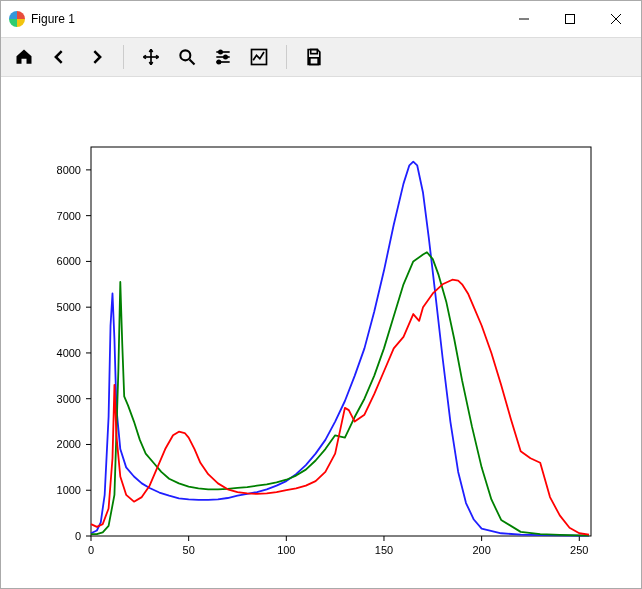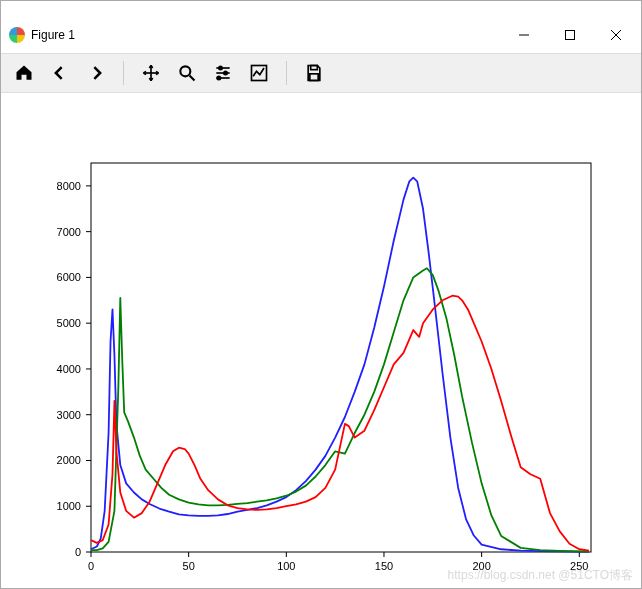--- a/index.html
+++ b/index.html
@@ -1,17 +1,17 @@
 <!DOCTYPE html>
 <html><head>
 <meta charset="utf-8">
 <style>
   html,body{margin:0;padding:0;font-family:"Segoe UI",Arial,sans-serif;font-size:12px;color:#000;background:#fff}
   .window{width:642px;height:589px;border:1px solid #aaa;box-sizing:border-box;position:relative;background:#fff;display:flex;flex-direction:column}
-  .titlebar{height:36px;display:flex;align-items:center;padding:16px 2px 0 8px;background:#fff}
+  .titlebar{height:36px;display:flex;align-items:center;padding:0 2px 0 8px;background:#fff}
   .titlebar .app-icon{width:16px;height:16px;border-radius:50%;background:conic-gradient(#e74c3c 0 90deg,#f1c40f 90deg 180deg,#2ecc71 180deg 270deg,#3498db 270deg 360deg);margin-right:6px}
   .titlebar .title{flex:0 0 auto}
   .titlebar .spacer{flex:1}
   .winbtn{width:46px;height:30px;display:flex;align-items:center;justify-content:center}
   .winbtn svg{stroke:#000;stroke-width:1}
   .toolbar{height:38px;background:#f0f0f0;border-top:1px solid #ddd;border-bottom:1px solid #ddd;display:flex;align-items:center;padding:0 6px;gap:2px}
   .tbtn{width:34px;height:30px;display:flex;align-items:center;justify-content:center;border-radius:3px}
   .tsep{width:1px;height:24px;background:#ccc;margin:0 8px}
   .plot-area{flex:1;position:relative;background:#fff}
   svg.plot{position:absolute;left:0;top:0}
@@ -132,14 +132,13 @@
         <line x1="90" y1="138.64705882352945" x2="85" y2="138.64705882352945" stroke="#000"></line>
         <text x="80" y="142.64705882352945" text-anchor="end" font-size="11">7000</text>
         <line x1="90" y1="92.88235294117646" x2="85" y2="92.88235294117646" stroke="#000"></line>
         <text x="80" y="96.88235294117646" text-anchor="end" font-size="11">8000</text>
         <path d="M90 456.2541176470588L95.859375 453.50823529411764L99.765625 445.2705882352941L103.671875 417.81176470588235L107.578125 340.01176470588234L109.53125 248.4823529411765L111.484375 216.4470588235294L113.4375 262.2117647058824L115.390625 330.8588235294118L119.296875 372.0470588235294L125.15625 390.3529411764706L132.96875 399.50588235294117L140.78125 406.3705882352941L148.59375 410.9470588235294L158.359375 415.5235294117647L168.125 418.72705882352943L177.890625 421.4729411764706L187.65625 422.38823529411764L197.421875 422.8458823529412L207.1875 422.8458823529412L216.953125 422.38823529411764L226.71875 421.01529411764704L236.484375 418.72705882352943L246.25 416.8964705882353L256.015625 415.0658823529412L265.78125 412.32L275.546875 408.65882352941173L285.3125 404.08235294117645L295.078125 397.21764705882356L304.84375 388.06470588235294L314.609375 376.6235294117647L324.375 362.8941176470588L334.140625 344.5882352941176L343.90625 323.99411764705883L353.671875 298.82352941176475L363.4375 271.36470588235295L373.203125 234.7529411764706L382.96875 193.56470588235294L392.734375 147.79999999999995L402.5 106.61176470588236L408.359375 88.30588235294118L412.265625 84.64470588235292L416.171875 88.30588235294118L422.03125 115.76470588235293L427.890625 161.5294117647059L433.75 211.87058823529412L441.5625 280.5176470588235L449.375 344.5882352941176L457.1875 394.9294117647059L465 426.0494117647059L472.8125 442.5247058823529L480.625 451.67764705882354L500.15625 456.2541176470588L519.6875 457.6270588235294L539.21875 458.0847058823529L558.75 458.3135294117647L578.28125 458.5423529411765L588.046875 458.5423529411765" fill="none" stroke="#1f1fff" stroke-width="1.8" stroke-linejoin="round"></path>
         <path d="M90 457.1694117647059L95.859375 457.1694117647059L101.71875 455.33882352941174L107.578125 448.93176470588236L113.4375 417.81176470588235L117.34375 294.2470588235294L119.296875 205.00588235294117L121.25 266.7882352941176L123.203125 319.4176470588235L127.109375 328.57058823529417L132.96875 344.5882352941176L138.828125 362.8941176470588L144.6875 376.6235294117647L152.5 385.77647058823527L160.3125 394.9294117647059L168.125 401.79411764705884L177.890625 406.3705882352941L187.65625 409.5741176470588L197.421875 411.4047058823529L207.1875 412.32L216.953125 412.32L226.71875 411.8623529411765L236.484375 410.9470588235294L246.25 410.0317647058823L256.015625 408.65882352941173L265.78125 407.2858823529412L275.546875 405.45529411764704L285.3125 402.70941176470586L295.078125 398.5905882352941L304.84375 392.6411764705882L314.609375 383.48823529411766L324.375 372.0470588235294L334.140625 358.3176470588235L343.90625 360.6058823529412L353.671875 340.01176470588234L363.4375 321.70588235294116L373.203125 298.82352941176475L382.96875 271.36470588235295L392.734375 239.3294117647059L402.5 207.2941176470588L412.265625 184.41176470588232L422.03125 177.54705882352943L425.9375 175.25882352941176L431.796875 182.1235294117647L437.65625 198.14117647058828L445.46875 225.60000000000002L453.28125 262.2117647058824L461.09375 303.4L470.859375 349.16470588235296L480.625 390.3529411764706L490.390625 422.38823529411764L500.15625 442.9823529411765L519.6875 454.88117647058823L539.21875 457.1694117647059L558.75 457.8558823529412L578.28125 458.3135294117647L588.046875 458.5423529411765" fill="none" stroke="#008000" stroke-width="1.8" stroke-linejoin="round"></path>
         <path d="M90 447.10117647058826L95.859375 449.84705882352944L101.71875 447.10117647058826L107.578125 431.54117647058825L111.484375 381.2L113.4375 307.9764705882353L115.390625 358.3176470588235L119.296875 399.50588235294117L125.15625 417.81176470588235L132.96875 424.6764705882353L140.78125 420.1L148.59375 408.65882352941173L156.40625 390.3529411764706L164.21875 372.0470588235294L172.03125 358.3176470588235L177.890625 354.65647058823527L183.75 356.02941176470586L187.65625 360.6058823529412L193.515625 372.0470588235294L199.375 385.77647058823527L207.1875 397.21764705882356L216.953125 406.3705882352941L226.71875 412.32L236.484375 415.0658823529412L246.25 416.43882352941176L256.015625 416.8964705882353L265.78125 416.43882352941176L275.546875 415.0658823529412L285.3125 413.2352941176471L295.078125 411.4047058823529L304.84375 408.65882352941173L314.609375 404.08235294117645L324.375 394.9294117647059L334.140625 376.6235294117647L340 349.16470588235296L343.90625 330.8588235294118L347.8125 333.1470588235294L353.671875 344.5882352941176L363.4375 337.72352941176473L373.203125 317.1294117647059L382.96875 294.2470588235294L392.734375 271.36470588235295L402.5 259.9235294117647L412.265625 237.04117647058825L418.125 243.90588235294118L422.03125 230.17647058823528L431.796875 216.4470588235294L441.5625 207.2941176470588L451.328125 202.71764705882356L457.1875 203.63294117647058L461.09375 207.2941176470588L466.953125 216.4470588235294L472.8125 230.17647058823528L480.625 248.4823529411765L490.390625 275.94117647058823L500.15625 307.9764705882353L509.921875 342.3L519.6875 374.33529411764704L529.453125 381.2L539.21875 385.77647058823527L548.984375 420.1L558.75 438.40588235294115L568.515625 450.76235294117646L578.28125 456.2541176470588L588.046875 457.6270588235294" fill="none" stroke="#ff0000" stroke-width="1.8" stroke-linejoin="round"></path>
       </svg>
   </div>
 
-  <div class="watermark">https://blog.csdn.net @51CTO博客</div>
 </div>
 
 </body></html>

